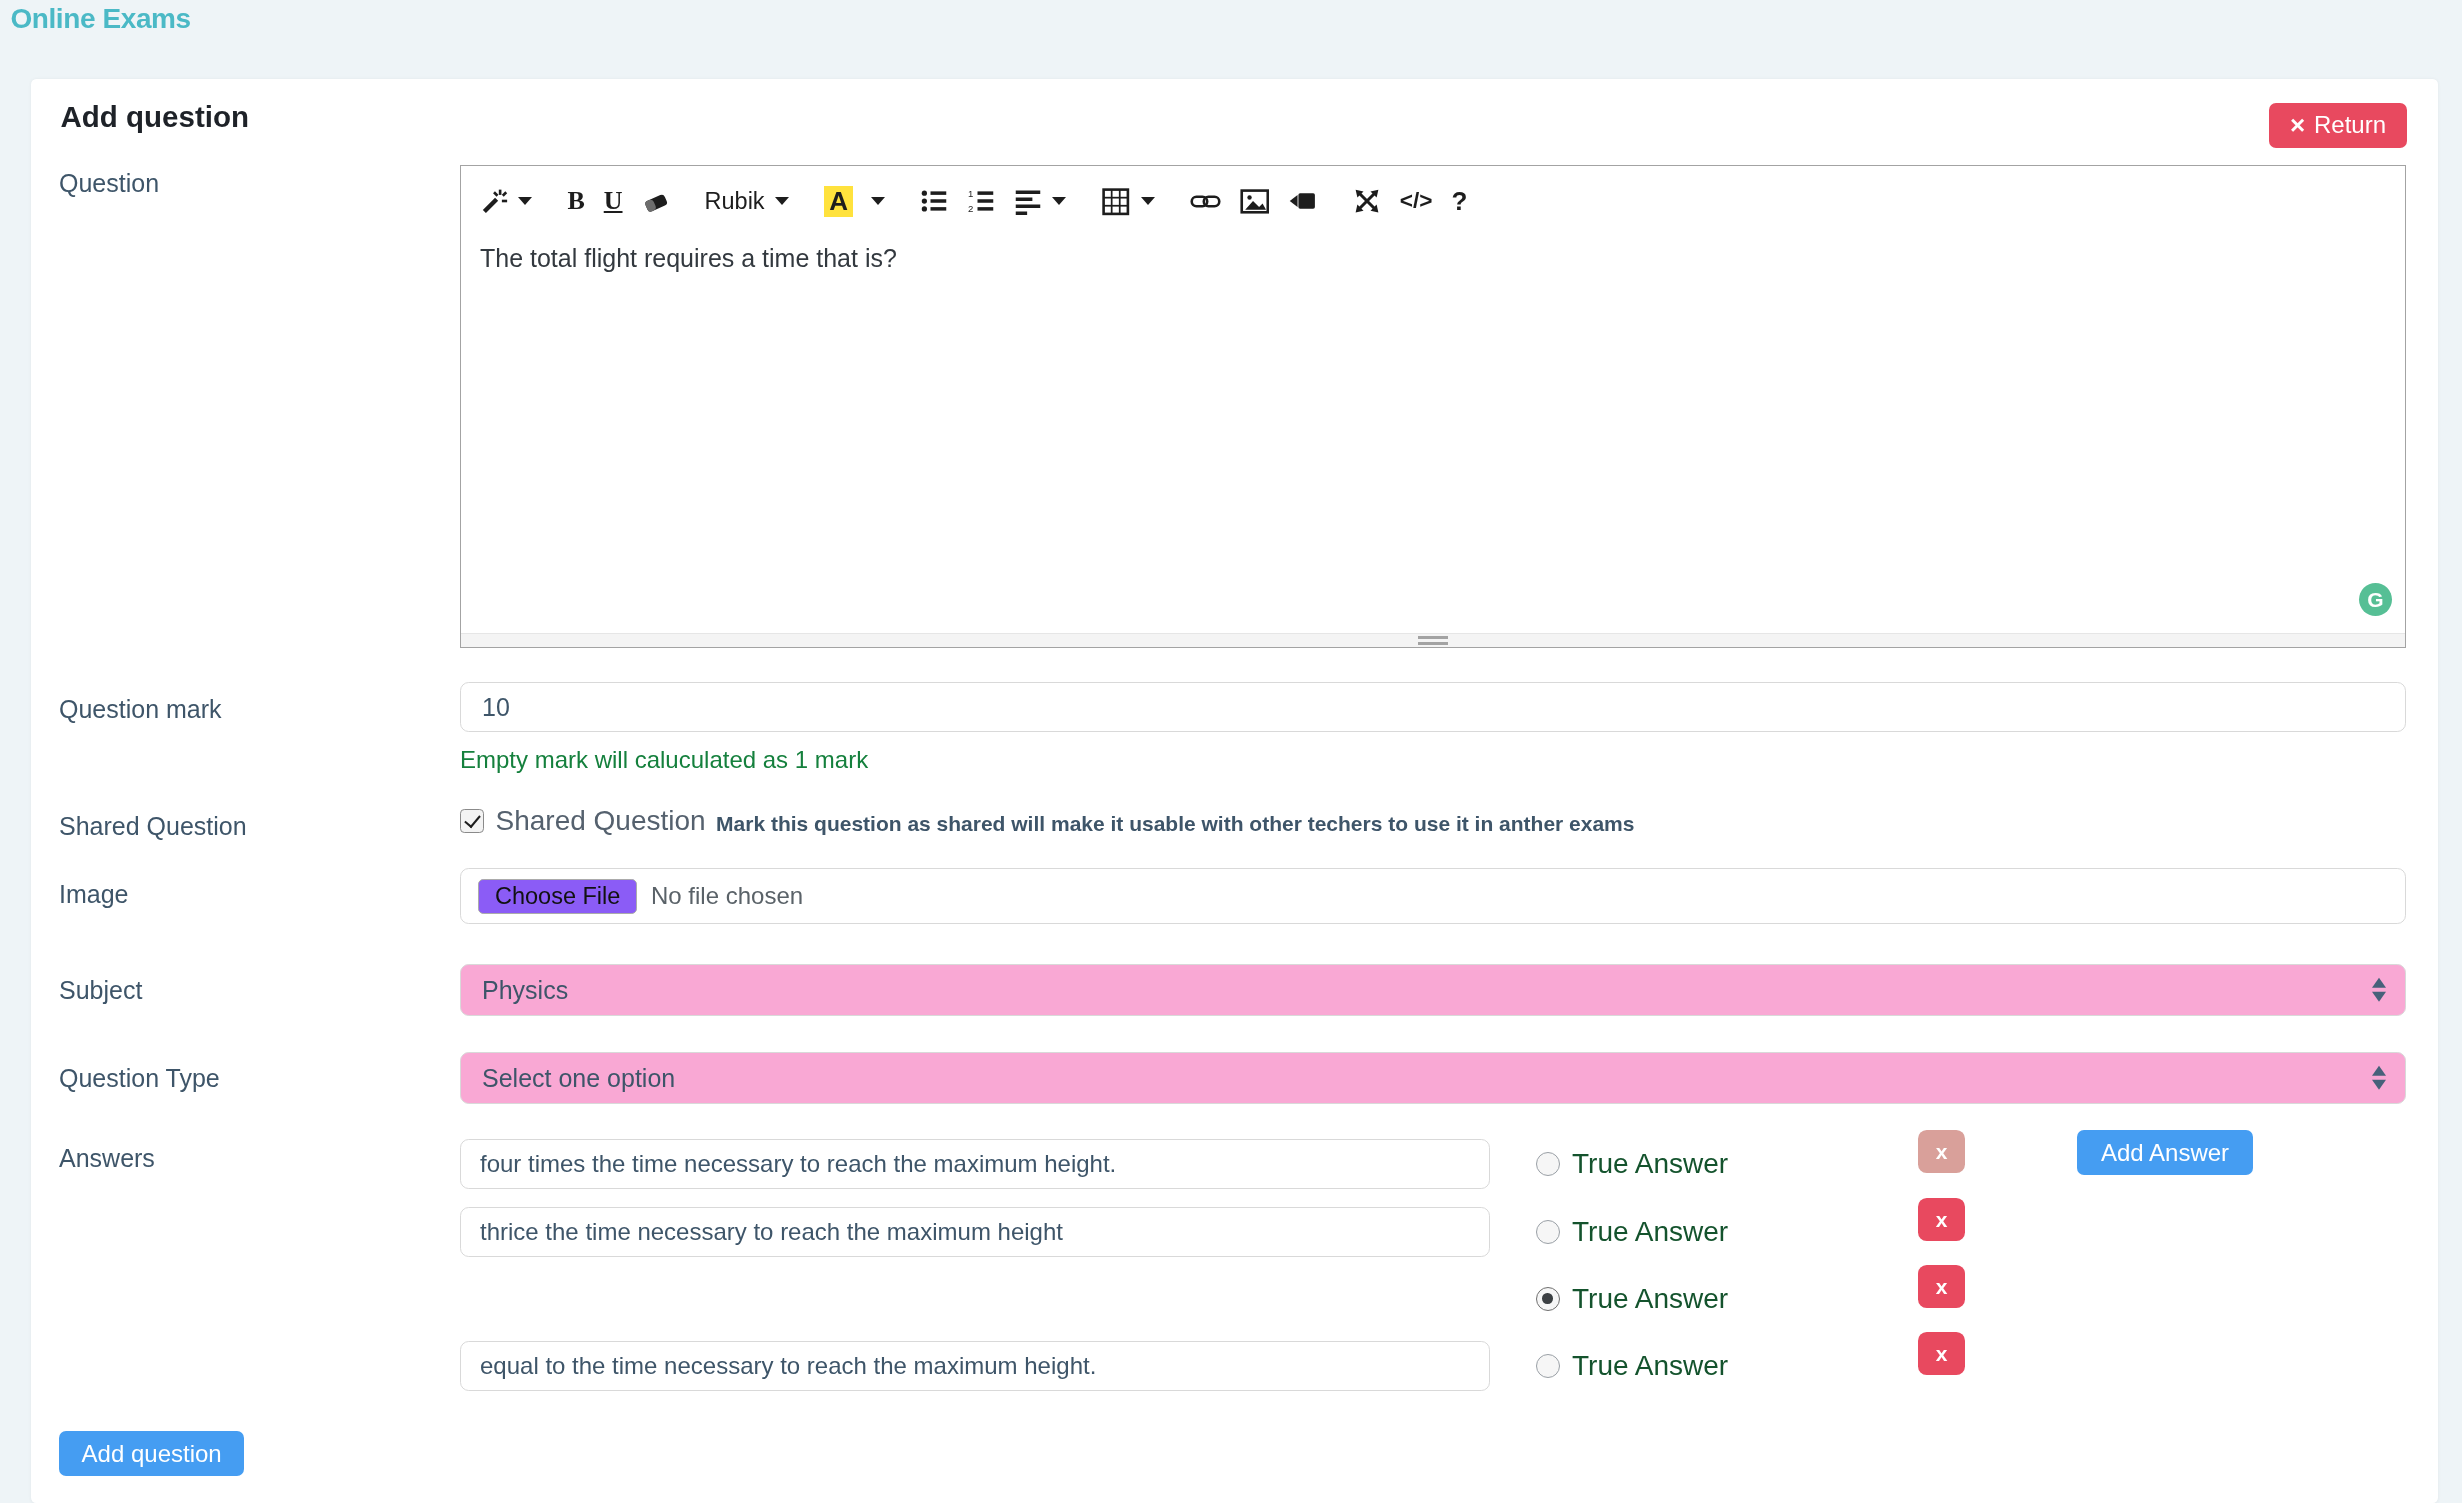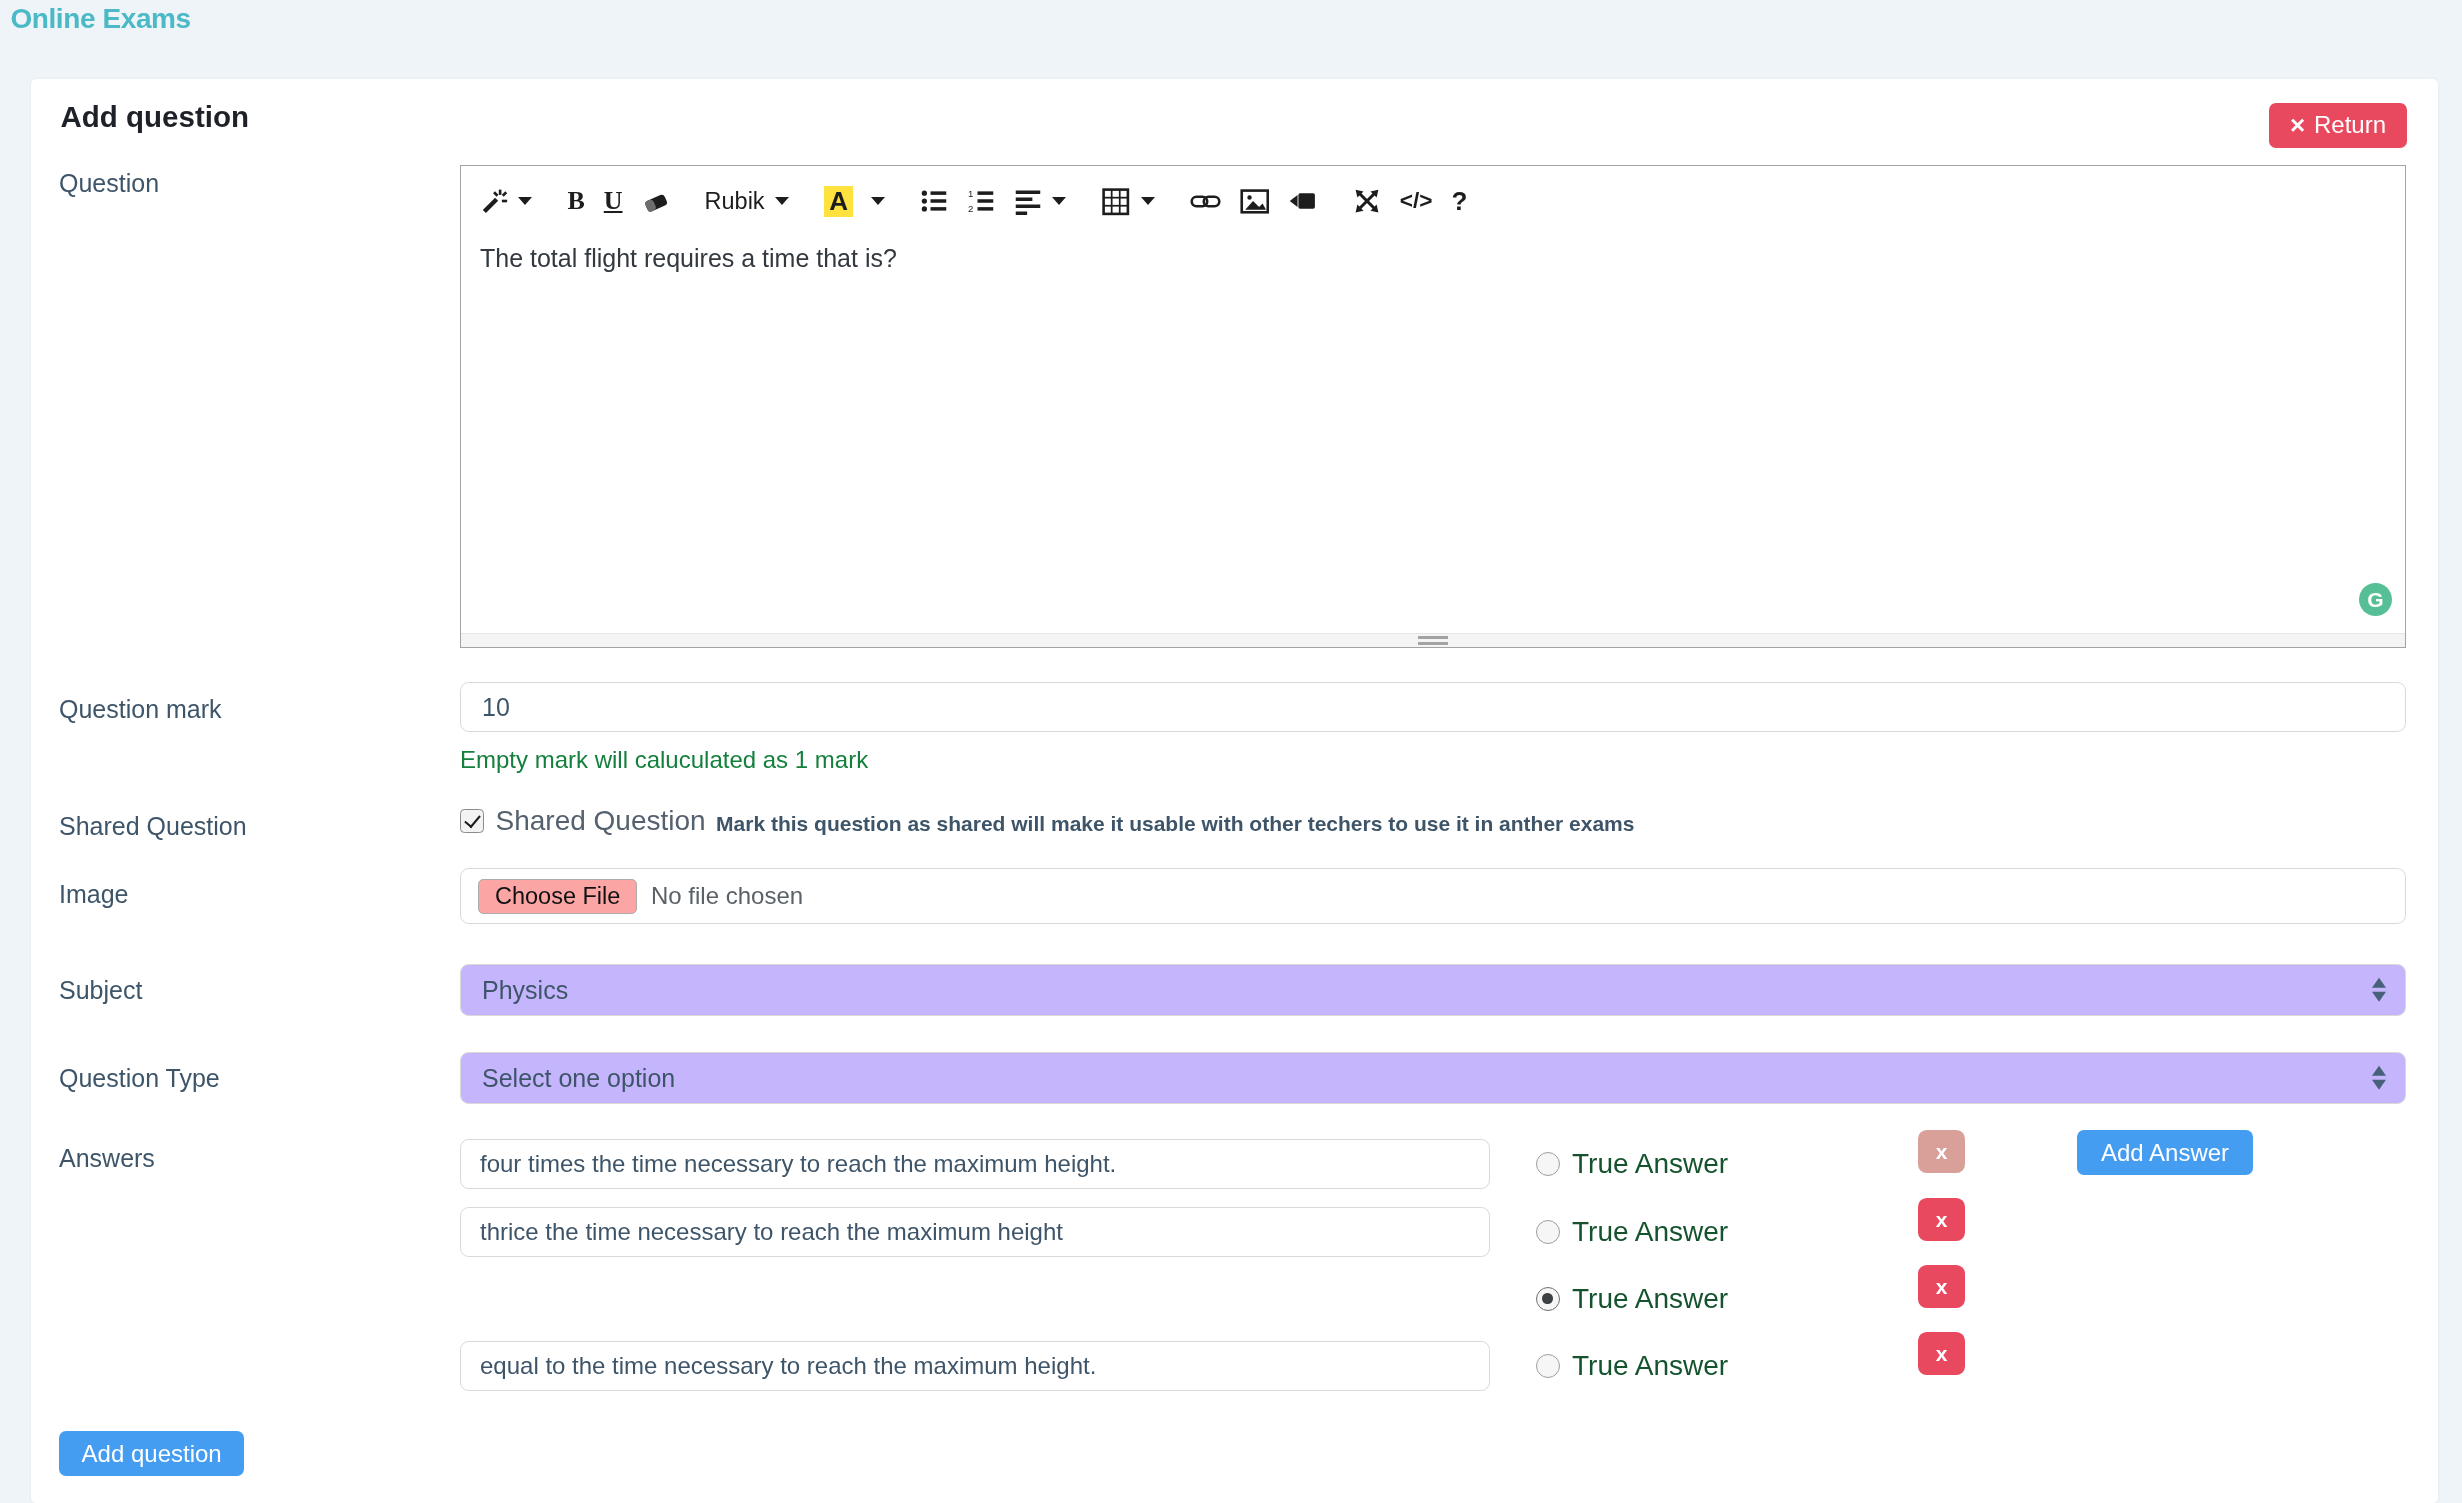--- a/index.html
+++ b/index.html
@@ -39,24 +39,24 @@
   .text-input { position:absolute; left:429px; width:1946px; height:50px; border:1.7px solid #d9d9d9; border-radius:8.7px; background:#fff; font-family:inherit; font-size:25px; color:#3e5569; padding:0 21px; outline:none; }
   .help-text { position:absolute; left:429px; font-size:24px; color:#15803d; }
 
   .check-row { position:absolute; left:429px; display:flex; align-items:center; }
   .checkbox { width:23.5px; height:23.5px; border:1.7px solid #8a8a8a; border-radius:4.3px; background:#f3f3f3; position:relative; cursor:pointer; flex:none; }
   .checkbox[data-checked="true"]::after { content:""; position:absolute; left:7px; top:1.7px; width:7px; height:13px; border:solid #1d1d1d; border-width:0 2.6px 2.6px 0; transform:rotate(40deg); }
   .shared-main { font-size:28px; color:#55616e; margin-left:12px; }
   .shared-note { font-size:21px; font-weight:600; color:#3e5569; margin-left:10.4px; padding-top:5.2px; }
 
   .file-box { position:absolute; left:429px; width:1946px; height:56px; border:1.7px solid #d9d9d9; border-radius:8.7px; background:#fff; display:flex; align-items:center; padding:0 17.4px; }
-  .file-btn { height:35px; padding:0 15.6px; background:#fca5a5; border:1.7px solid #ababab; border-radius:5.2px; font-size:23.5px; color:#111; display:flex; align-items:center; cursor:pointer; }
+  .file-btn { height:35px; padding:0 15.6px; background:#8b5cf6; border:1.7px solid #ababab; border-radius:5.2px; font-size:23.5px; color:#111; display:flex; align-items:center; cursor:pointer; }
   .file-status { font-size:24px; color:#5a6268; margin-left:14px; }
 
-  .select { position:absolute; left:429px; width:1946px; height:52px; border:1.7px solid #d9d9d9; border-radius:8.7px; background:#c4b5fd; display:flex; align-items:center; padding:0 21px; font-size:25px; color:#3e5569; cursor:pointer; }
+  .select { position:absolute; left:429px; width:1946px; height:52px; border:1.7px solid #d9d9d9; border-radius:8.7px; background:#f9a8d4; display:flex; align-items:center; padding:0 21px; font-size:25px; color:#3e5569; cursor:pointer; }
   .sel-arrows { position:absolute; right:19px; top:50%; transform:translateY(-50%); display:flex; flex-direction:column; gap:4.3px; }
   .sel-arrows .up { width:0; height:0; border-left:7.8px solid transparent; border-right:7.8px solid transparent; border-bottom:10.4px solid #47617a; }
   .sel-arrows .down { width:0; height:0; border-left:7.8px solid transparent; border-right:7.8px solid transparent; border-top:10.4px solid #47617a; }
 
   
   .answer-row { position:absolute; left:28px; right:31px; height:50px; }
   .answer-input { position:absolute; left:401px; top:0; width:1030px; height:50px; border:1.7px solid #d9d9d9; border-radius:8.7px; font-family:inherit; font-size:24px; color:#3e5569; padding:0 19px; outline:none; background:#fff; }
   .true-wrap { position:absolute; left:1477px; top:0; height:50px; display:flex; align-items:center; gap:12px; cursor:pointer; }
   .radio { width:24px; height:24px; border-radius:50%; border:1.7px solid #9aa0a6; background:#f6f6f6; position:relative; flex:none; }
   .radio[data-checked="true"] { border-color:#6f6f6f; }

